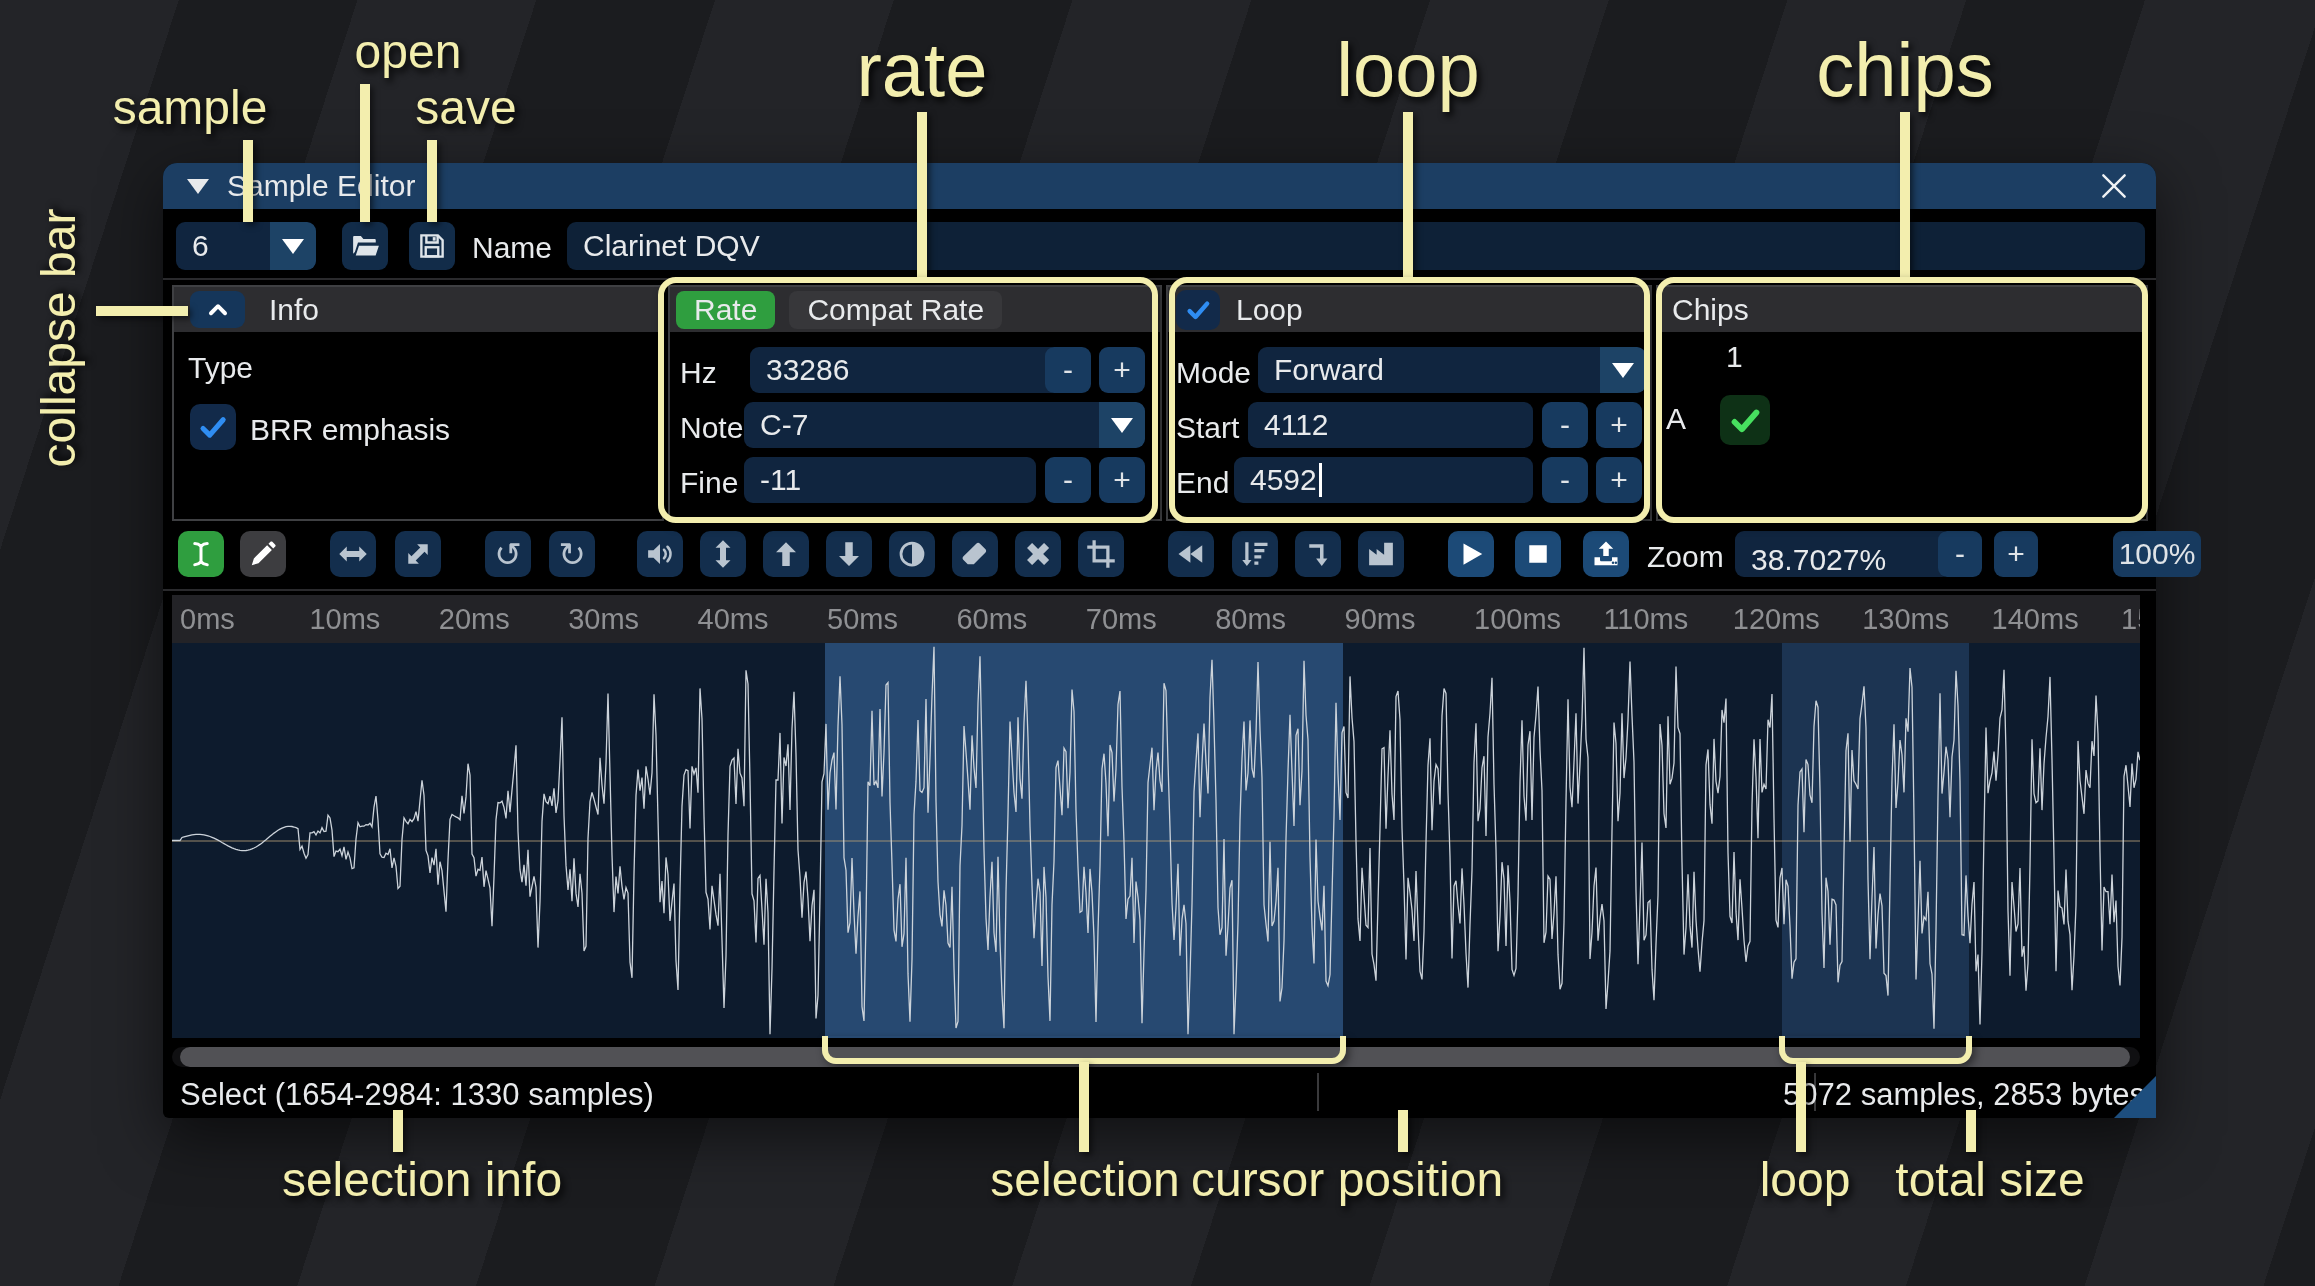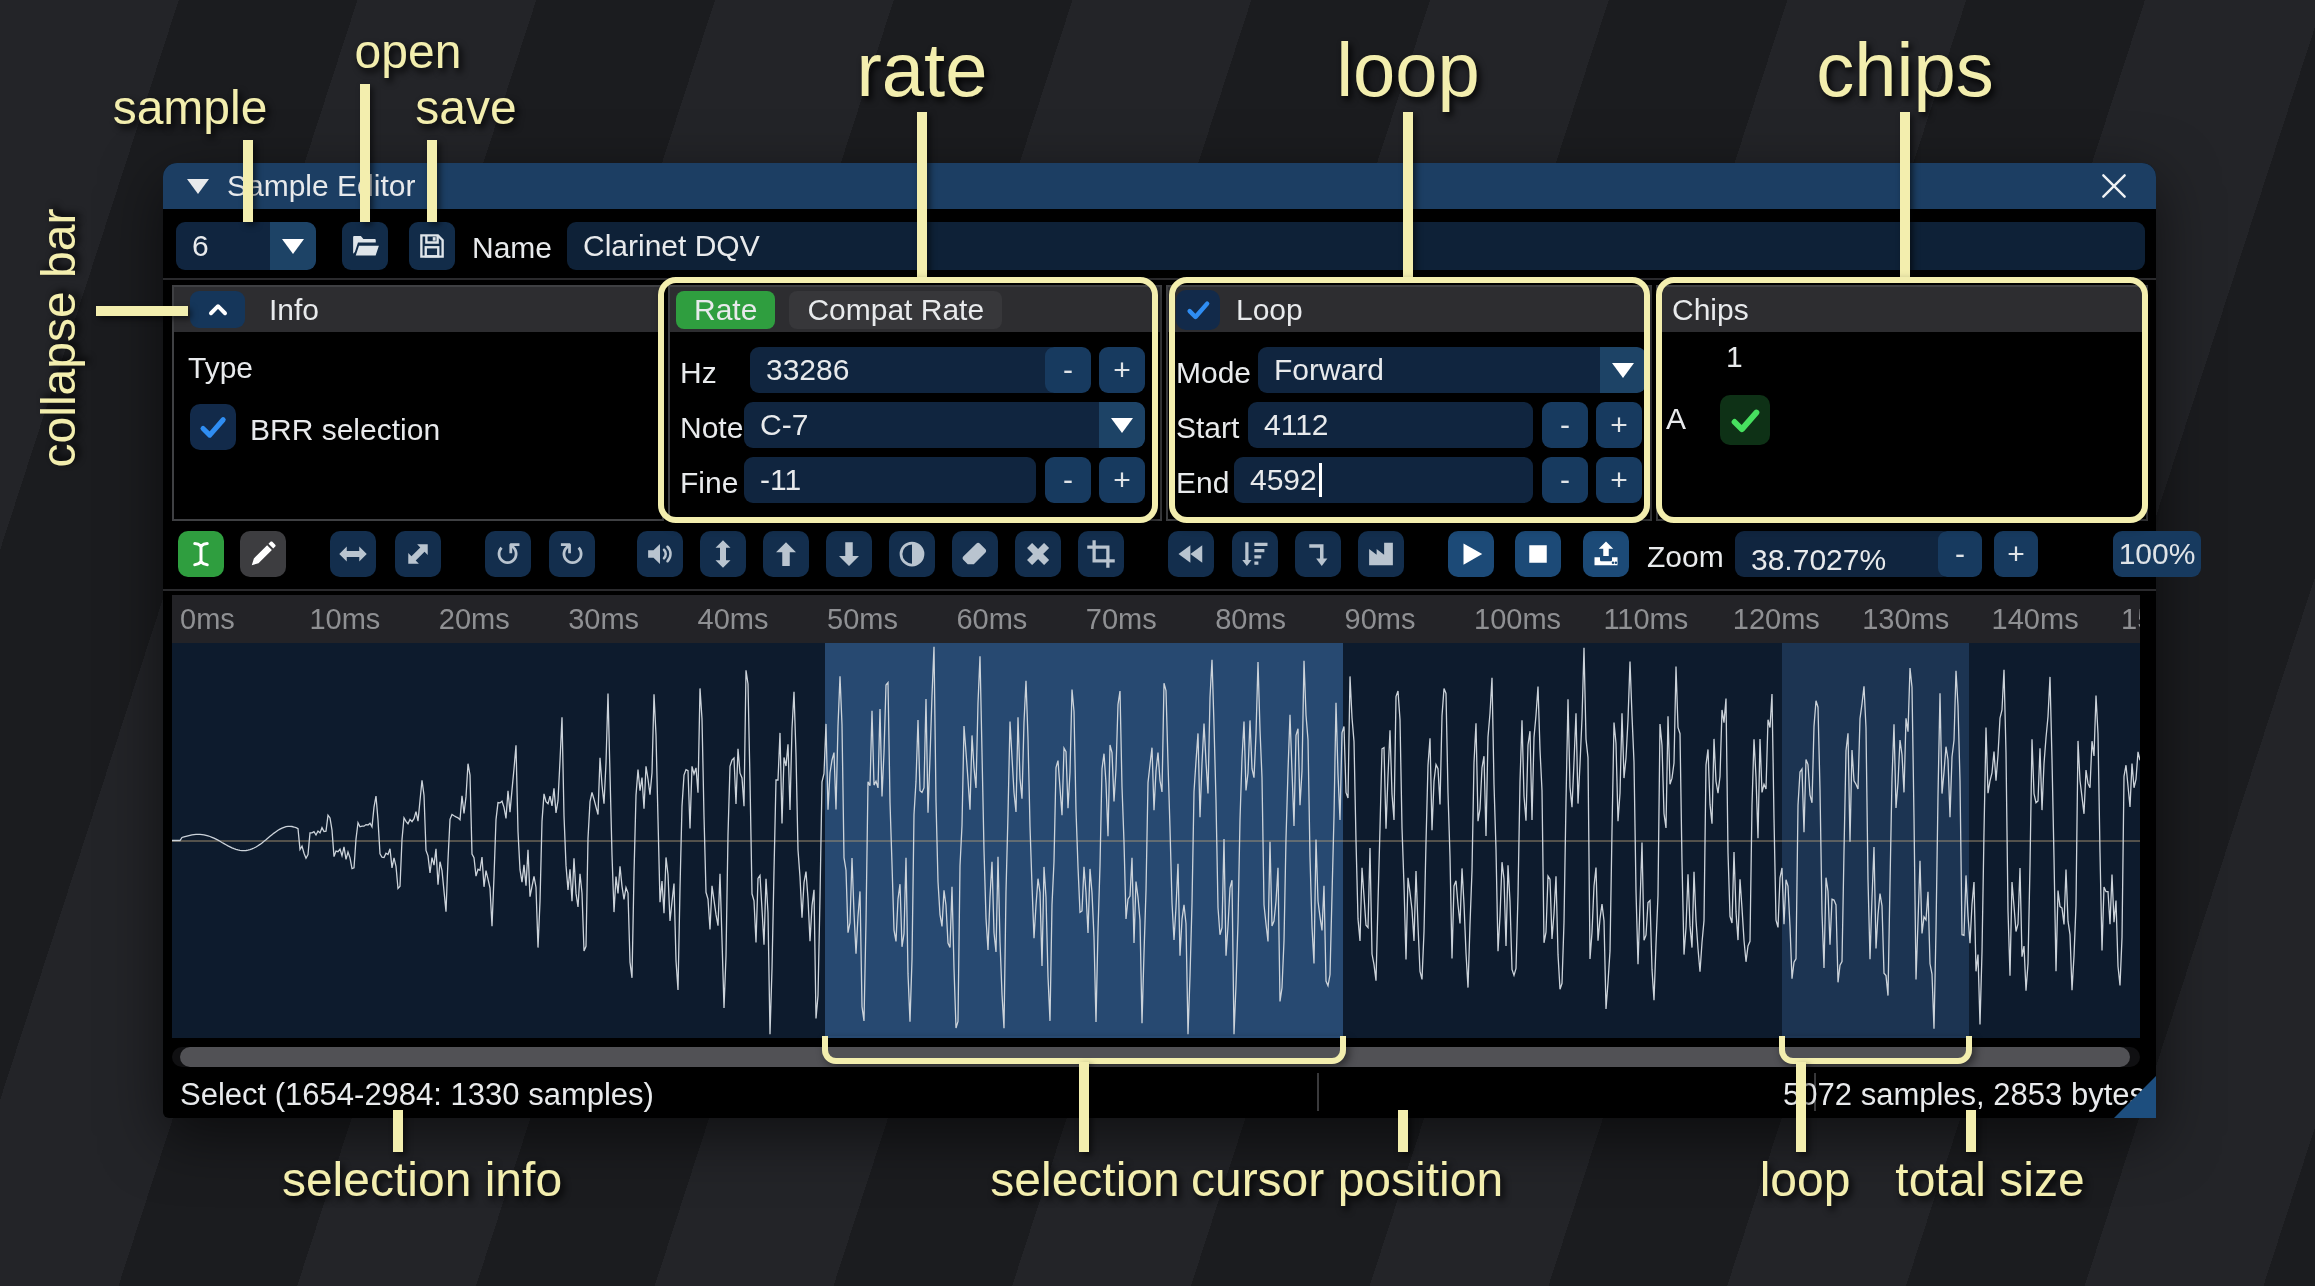--- a/index.html
+++ b/index.html
@@ -121,21 +121,21 @@
             </svg>
         </div>
         <span style="margin-left:40px; font-size:30px;">Info</span>
       </div>
       <div class="label" style="left:14px; top:64px;">Type</div>
       <div class="check" style="left:16px; top:117px; width:46px; height:46px;">
         <svg viewBox="0 0 24 24" fill="none" stroke="currentColor" stroke-width="3.8" stroke-linecap="round" stroke-linejoin="round">
             <path d="M4.5 13l5 5L19.5 6.5"></path>
           </svg>
       </div>
-      <div class="label" style="left:76px; top:126px;">BRR selection</div>
+      <div class="label" style="left:76px; top:126px;">BRR emphasis</div>
     </div>
 
     <div class="panel" style="left:505px; width:494px;">
       <div class="phead">
         <div class="tab active" style="margin-left:6px;">Rate</div>
         <div class="tab idle" style="margin-left:14px;">Compat Rate</div>
       </div>
       <div class="label" style="left:10px; top:69px;">Hz</div>
       <div class="field" style="left:56px; top:60px; width:310px; height:46px;margin-left:24px;">
           <span>33286</span>

